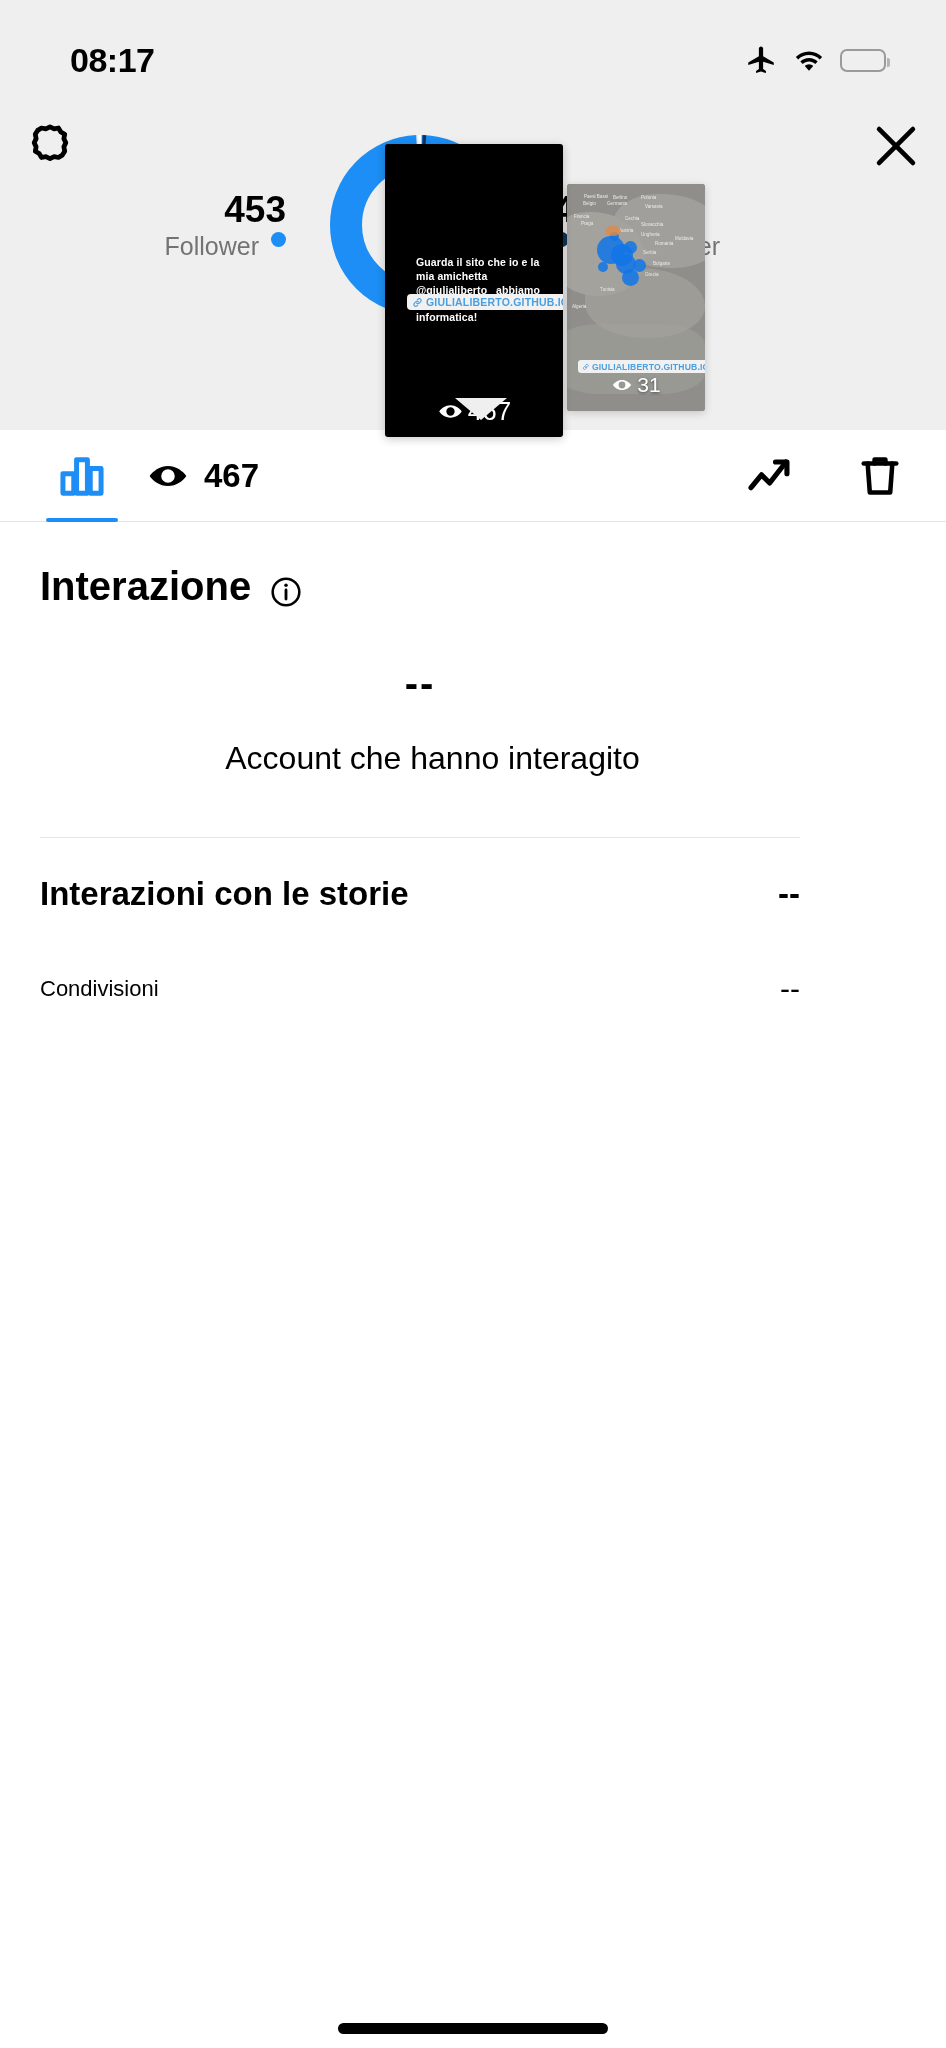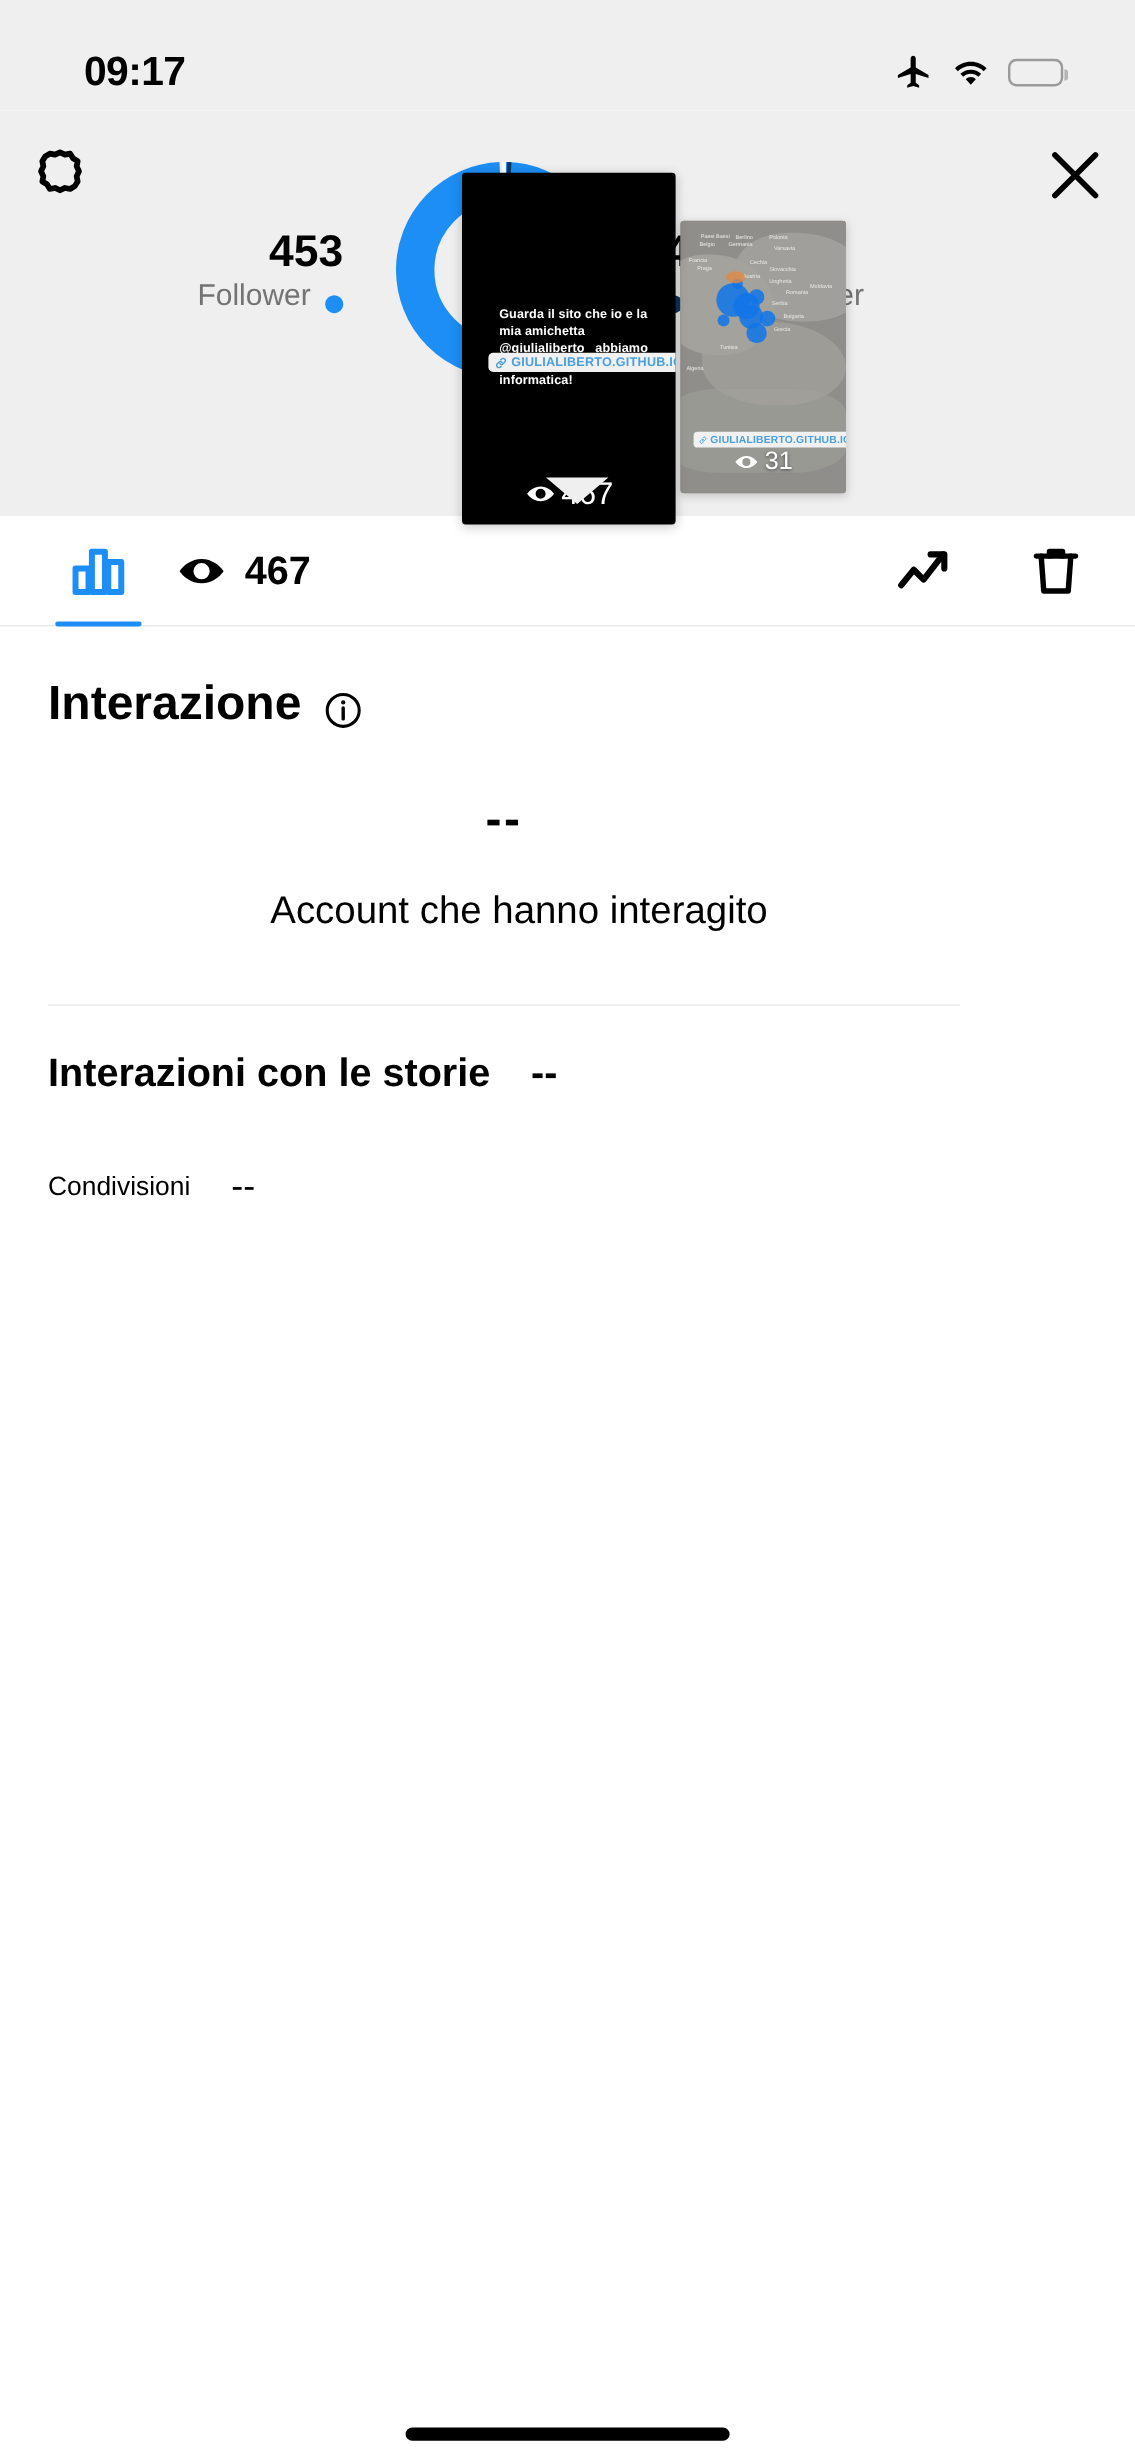--- a/index.html
+++ b/index.html
@@ -113,29 +113,29 @@
   .section { background: #fff; width: 840px; }
   .sec-title-c { text-align: center; font-size: 32px; color: #000; padding: 38px 0 0 0; }
   .donut-wrap {
     position: relative; height: 300px;
     display: flex; align-items: center; justify-content: center; gap: 0;
   }
   .legend { width: 282px; }
   .legend.lft { text-align: right; padding-right: 34px; }
   .legend.rgt { text-align: left; padding-left: 34px; }
   .legend .num { font-size: 37px; font-weight: bold; color: #000; line-height: 1.15; }
-  .legend .lbl { font-size: 25px; color: #737373; display: flex; align-items: flex-end; gap: 12px; }
+  .legend .lbl { font-size: 25px; color: #737373; display: flex; align-items: flex-start; gap: 12px; }
   .legend.lft .lbl { justify-content: flex-end; }
   .dot { width: 15px; height: 15px; border-radius: 50%; display: inline-block; }
 
   .divider { height: 1px; background: #e6e6e6; margin: 0 40px; }
   .gap-band { height: 18px; background: #efefef; width: 946px; }
 
   .row {
-    display: flex; align-items: center; justify-content: flex-start;
+    display: flex; align-items: center; justify-content: space-between;
     padding: 0 40px; height: 112px; gap: 34px;
   }
   .row .k { font-size: 33px; font-weight: bold; color: #000; }
   .row .v { font-size: 33px; font-weight: bold; color: #000; }
   .row.light .k { font-weight: normal; font-size: 22px; }
   .row.light .v { font-weight: normal; font-size: 30px; }
 
   .sec-head { display: flex; align-items: flex-end; gap: 18px; padding: 58px 40px 0 40px; }
   .sec-head .h { font-size: 40px; font-weight: bold; color: #000; }
   .bigstat { text-align: center; padding: 52px 0 0 0; }
@@ -147,21 +147,21 @@
     width: 270px; height: 11px; background: #000; border-radius: 6px;
   }
   svg { display: block; }
 </style>
 </head>
 <body>
 
 <div id="screen">
 
   <div class="statusbar">
-    <div class="status-time">09:17</div>
+    <div class="status-time">08:17</div>
     <div class="status-icons">
       <span>
         <svg width="34" height="34" viewBox="0 0 24 24" fill="#000">
           <path d="M21 15.5v-1.8l-7.5-4.4V4.1c0-.9-.7-1.6-1.5-1.6s-1.5.7-1.5 1.6v5.2L3 13.7v1.8l7.5-2.3v5.1l-2 1.5v1.4l3.5-1 3.5 1v-1.4l-2-1.5v-5.1L21 15.5z"></path>
         </svg>
       </span>
       <span>
         <svg width="34" height="28" viewBox="0 0 24 20" fill="#000">
           <path d="M12 17.6l3-3.3c-.8-.8-1.9-1.3-3-1.3s-2.2.5-3 1.3l3 3.3z"></path>
           <path d="M12 8.6c-2.4 0-4.6.9-6.2 2.5l1.7 1.8c1.2-1.2 2.8-1.9 4.5-1.9s3.3.7 4.5 1.9l1.7-1.8C16.6 9.5 14.4 8.6 12 8.6z"></path>

